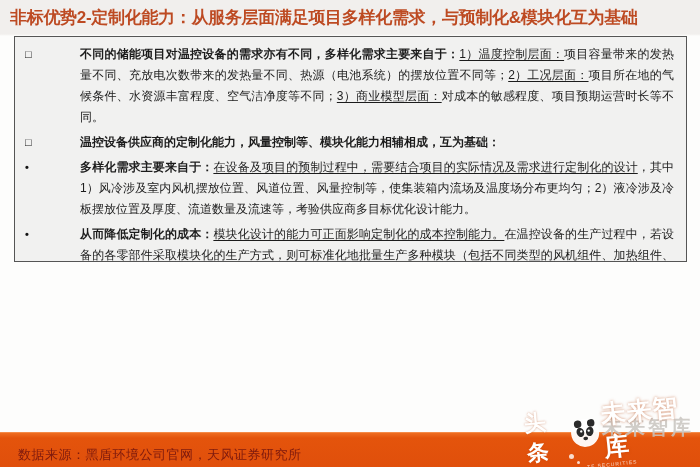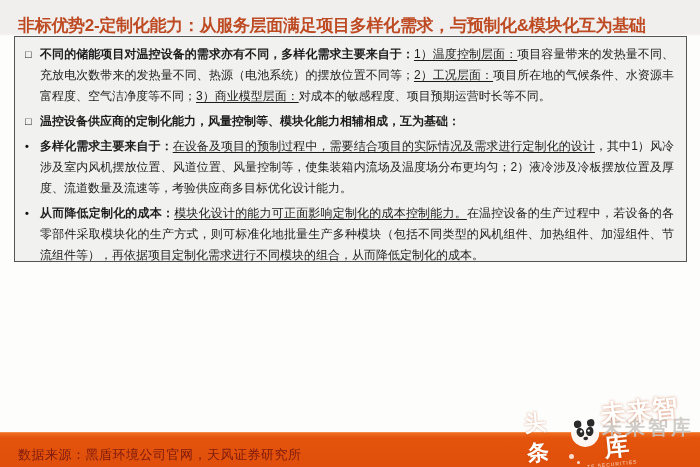--- a/index.html
+++ b/index.html
@@ -6,38 +6,38 @@
   body{
     width:700px;height:467px;overflow:hidden;
     font-family:"Liberation Sans","DejaVu Sans",sans-serif;
     background:linear-gradient(180deg,#f1efed 0,#f1efed 34px,#fdfdfc 36px,#fdfdfc 100%);
     position:relative;
   }
   .slide{position:absolute;inset:0;}
 
   
   .page-title{
-    position:absolute;left:10px;top:7px;margin:8px;
+    position:absolute;left:10px;top:7px;margin:0;
     font-size:17px;line-height:22px;font-weight:700;
     color:#bd4a22;letter-spacing:-0.3px;white-space:nowrap;
   }
 
   
   .content-box{
     position:absolute;left:14px;top:36px;width:673px;height:226px;
     box-sizing:border-box;background:#f1f1f0;border:1px solid #555;
     padding:7px 12px 4px 10px;overflow:hidden;
   }
   .para{
     display:flex;align-items:flex-start;
     font-size:12px;line-height:21px;color:#1c1c1c;
     margin:0 0 4px 0;text-align:justify;
   }
   .para .marker{flex:0 0 15px;font-weight:700;font-size:11px;color:#111;}
-  .para .ptext{flex:1;}
+  .para .ptext{flex:1;margin-left:40px;}
   .seg-b{font-weight:700;}
   .seg-u{text-decoration:underline;text-underline-offset:2px;}
 
   
   .footer-band{
     position:absolute;left:0;right:0;bottom:0;height:34px;
     background:linear-gradient(180deg,#ee6d21 0,#e4540c 5px,#e04f0b 100%);
     border-top:1px solid #f58a47;
   }
   .source-note{

